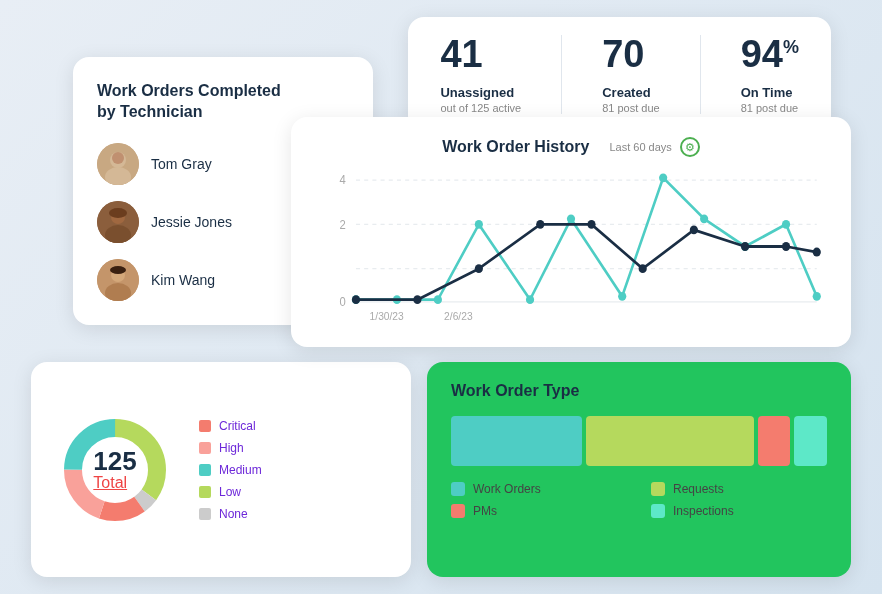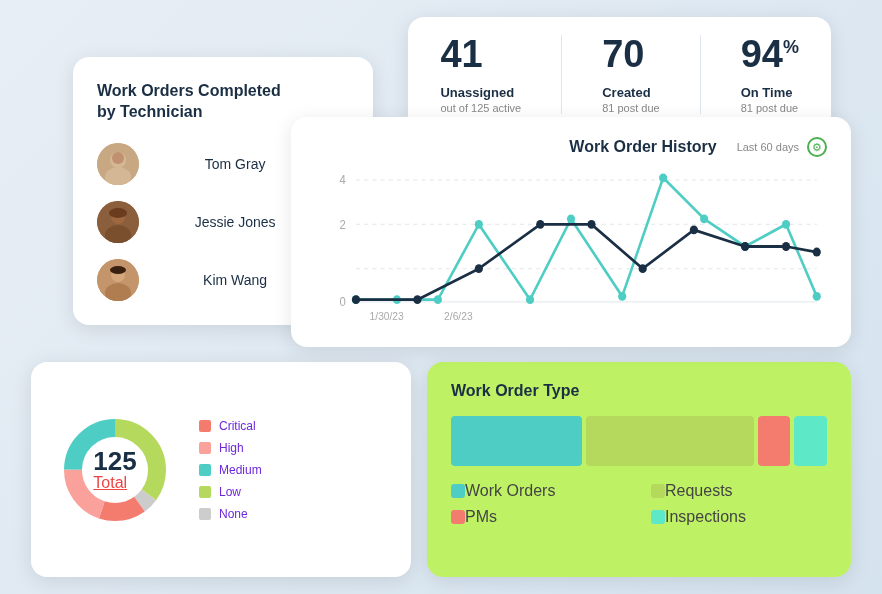--- a/index.html
+++ b/index.html
@@ -88,21 +88,20 @@
     }
     .technician-list {
       display: flex;
       flex-direction: column;
       gap: 16px;
     }
     .technician-row {
       display: flex;
       align-items: center;
       gap: 12px;
-      text-align: center;
     }
     .avatar {
       width: 42px;
       height: 42px;
       border-radius: 50%;
       background: #ddd;
       overflow: hidden;
       flex-shrink: 0;
       display: flex;
       align-items: center;
@@ -134,21 +133,21 @@
       right: 0;
       height: 230px;
       background: white;
       border-radius: 16px;
       padding: 20px 24px;
       box-shadow: 0 4px 20px rgba(0,0,0,0.1);
       z-index: 3;
     }
     .history-header {
       display: flex;
-      justify-content: flex-end;
+      justify-content: center;
       align-items: center;
       margin-bottom: 12px;
     }
     .history-title {
       font-size: 16px;
       font-weight: 700;
       color: #1a2e44;
     }
     .gear-icon {
       width: 20px;
@@ -230,21 +229,21 @@
     .legend-dot {
       width: 12px;
       height: 12px;
       border-radius: 2px;
       flex-shrink: 0;
     }
 
     
     .type-card {
       flex: 1;
-      background: #bef264;
+      background: #22c55e;
       border-radius: 16px;
       padding: 20px 24px;
       box-shadow: 0 4px 20px rgba(0,0,0,0.1);
     }
     .type-title {
       font-size: 16px;
       font-weight: 700;
       color: #1a2e44;
       margin-bottom: 16px;
     }
@@ -259,21 +258,22 @@
       height: 100%;
     }
     .type-legend {
       display: grid;
       grid-template-columns: 1fr 1fr;
       gap: 8px 24px;
     }
     .type-legend-item {
       display: flex;
       align-items: center;
-      font-size: 16px;
+      gap: 8px;
+      font-size: 12px;
       color: #444;
     }
     .type-legend-dot {
       width: 14px;
       height: 14px;
       border-radius: 3px;
       flex-shrink: 0;
     }
 
     

